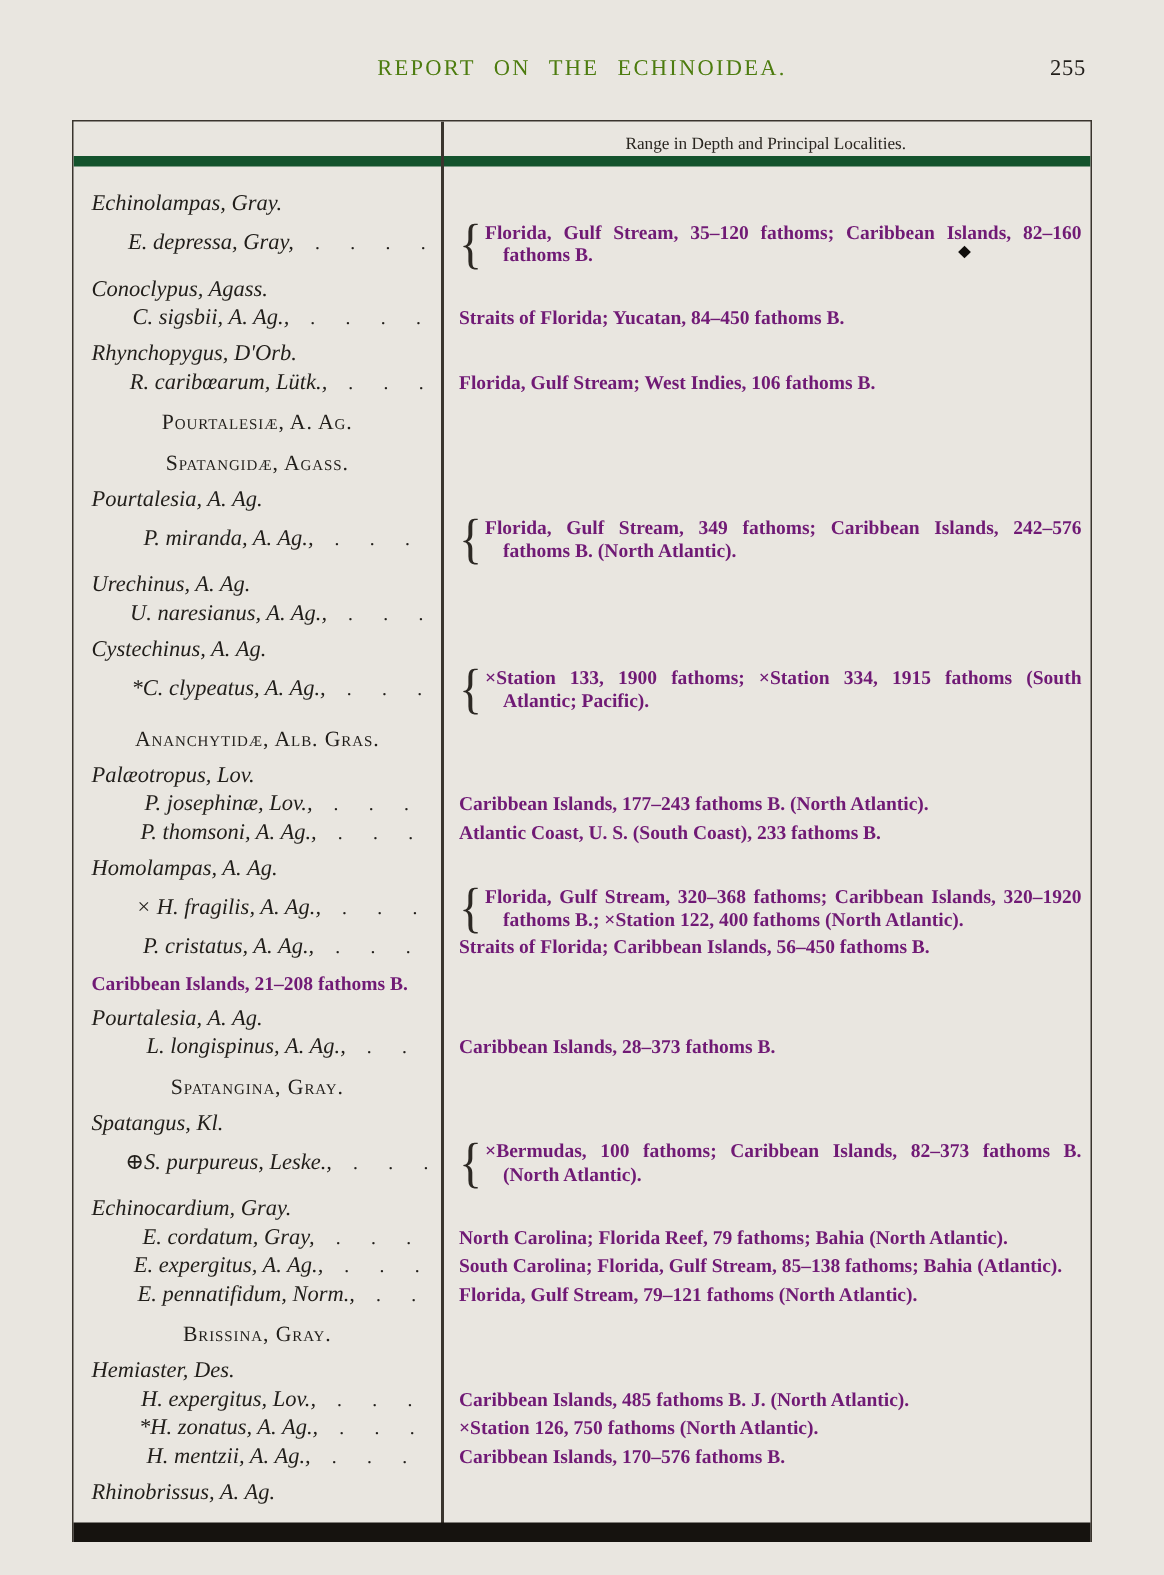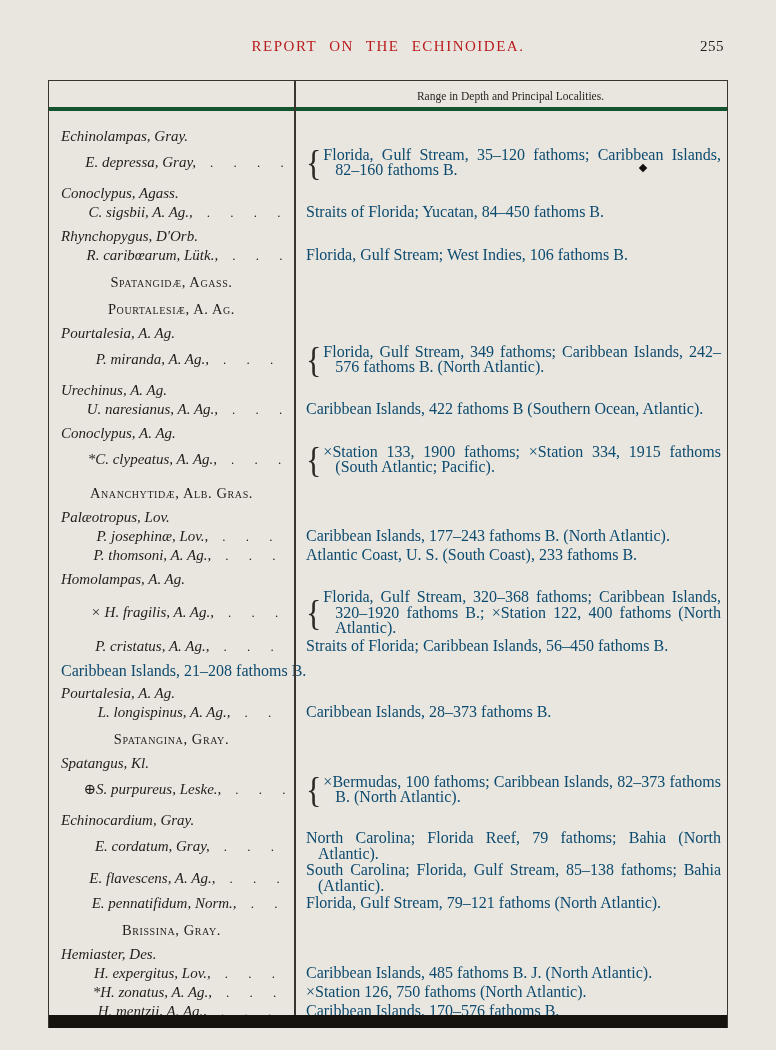--- a/index.html
+++ b/index.html
@@ -13,40 +13,40 @@
   .page-header {
     position: relative;
     margin: 38px 48px 22px 48px;
     text-align: center;
     height: 20px;
   }
   .running-title {
     font-size: 15px;
     letter-spacing: 1.5px;
     word-spacing: 7px;
-    color: #b91c1c;
+    color: #4d7c0f;
   }
   .page-number {
     position: absolute;
     right: 4px; top: 0;
     font-size: 15px;
     letter-spacing: 0.5px;
   }
   .report-table {
     position: relative;
     margin: 0 48px;
     height: 948px;
     border: 1.5px solid #3a352e;
     border-bottom: none;
     overflow: hidden;
   }
   .table-header {
     display: flex;
     height: 30px;
-    border-bottom: 4px solid #14532d;
+    border-bottom: 7px solid #14532d;
   }
   .th-left { width: 245px; flex: none; }
   .th-right {
     flex: 1;
     text-align: center;
     font-size: 11.5px;
     padding-top: 9px;
     color: #2a2620;
   }
   .column-divider {
@@ -86,26 +86,27 @@
     white-space: pre;
   }
   .section-heading {
     font-variant: small-caps;
     font-size: 14.5px;
     letter-spacing: 0.6px;
     line-height: 15px;
   }
   .range-text {
     flex: 1;
-    font-size: 16px;
+    font-size: 13px;
     line-height: 15.5px;
     text-align: justify;
     padding-left: 12px;
     text-indent: -12px;
-    color: #0c4a6e;
+    color: #701a75;
+    font-weight: bold;
   }
   .brace-glyph {
     flex: none;
     font-size: 32px;
     line-height: 1;
     transform: scaleY(1.15);
     margin-right: 2px;
     color: #2d2924;
     font-weight: 400;
   }
@@ -165,50 +166,47 @@
           <div class="cell-left"><span class="genus-name">Rhynchopygus, D'Orb.</span></div>
           <div class="cell-right"></div>
         </div>
         <div class="row species">
           <div class="cell-left"><span class="species-name">R. caribœarum, Lütk.,</span><span class="dot-leaders">. . .</span></div>
           <div class="cell-right">
             <div class="range-text">Florida, Gulf Stream; West Indies, 106 fathoms B.</div>
           </div>
         </div>
         <div class="row section">
+          <div class="cell-left"><span class="section-heading">Pourtalesiæ, A. Ag.</span></div>
+          <div class="cell-right"></div>
+        </div>
+        <div class="row section">
           <div class="cell-left"><span class="section-heading">Spatangidæ, Agass.</span></div>
           <div class="cell-right"></div>
         </div>
-        <div class="row section">
-          <div class="cell-left"><span class="section-heading">Pourtalesiæ, A. Ag.</span></div>
-          <div class="cell-right"></div>
-        </div>
         <div class="row genus">
           <div class="cell-left"><span class="genus-name">Pourtalesia, A. Ag.</span></div>
           <div class="cell-right"></div>
         </div>
         <div class="row species">
           <div class="cell-left"><span class="species-name">P. miranda, A. Ag.,</span><span class="dot-leaders">. . .</span></div>
           <div class="cell-right">
             <span class="brace-glyph">{</span>
             <div class="range-text">Florida, Gulf Stream, 349 fathoms; Caribbean Islands, 242–576 fathoms B. (North Atlantic).</div>
           </div>
         </div>
         <div class="row genus">
           <div class="cell-left"><span class="genus-name">Urechinus, A. Ag.</span></div>
           <div class="cell-right"></div>
         </div>
         <div class="row species">
           <div class="cell-left"><span class="species-name">U. naresianus, A. Ag.,</span><span class="dot-leaders">. . .</span></div>
-          <div class="cell-right">
-            <div class="range-text">Caribbean Islands, 422 fathoms B (Southern Ocean, Atlantic).</div>
-          </div>
-        </div>
-        <div class="row genus">
-          <div class="cell-left"><span class="genus-name">Conoclypus, A. Ag.</span></div>
+        </div>
+        <div class="row genus">
+          <div class="cell-left"><span class="genus-name">Cystechinus, A. Ag.</span></div>
           <div class="cell-right"></div>
         </div>
         <div class="row species">
           <div class="cell-left"><span class="species-name">*C. clypeatus, A. Ag.,</span><span class="dot-leaders">. . .</span></div>
           <div class="cell-right">
             <span class="brace-glyph">{</span>
             <div class="range-text">×Station 133, 1900 fathoms; ×Station 334, 1915 fathoms (South Atlantic; Pacific).</div>
           </div>
         </div>
         <div class="row section">
@@ -282,21 +280,21 @@
           <div class="cell-left"><span class="genus-name">Echinocardium, Gray.</span></div>
           <div class="cell-right"></div>
         </div>
         <div class="row species">
           <div class="cell-left"><span class="species-name">E. cordatum, Gray,</span><span class="dot-leaders">. . .</span></div>
           <div class="cell-right">
             <div class="range-text">North Carolina; Florida Reef, 79 fathoms; Bahia (North Atlantic).</div>
           </div>
         </div>
         <div class="row species">
-          <div class="cell-left"><span class="species-name">E. flavescens, A. Ag.,</span><span class="dot-leaders">. . .</span></div>
+          <div class="cell-left"><span class="species-name">E. expergitus, A. Ag.,</span><span class="dot-leaders">. . .</span></div>
           <div class="cell-right">
             <div class="range-text">South Carolina; Florida, Gulf Stream, 85–138 fathoms; Bahia (Atlantic).</div>
           </div>
         </div>
         <div class="row species">
           <div class="cell-left"><span class="species-name">E. pennatifidum, Norm.,</span><span class="dot-leaders">. .</span></div>
           <div class="cell-right">
             <div class="range-text">Florida, Gulf Stream, 79–121 fathoms (North Atlantic).</div>
           </div>
         </div>

